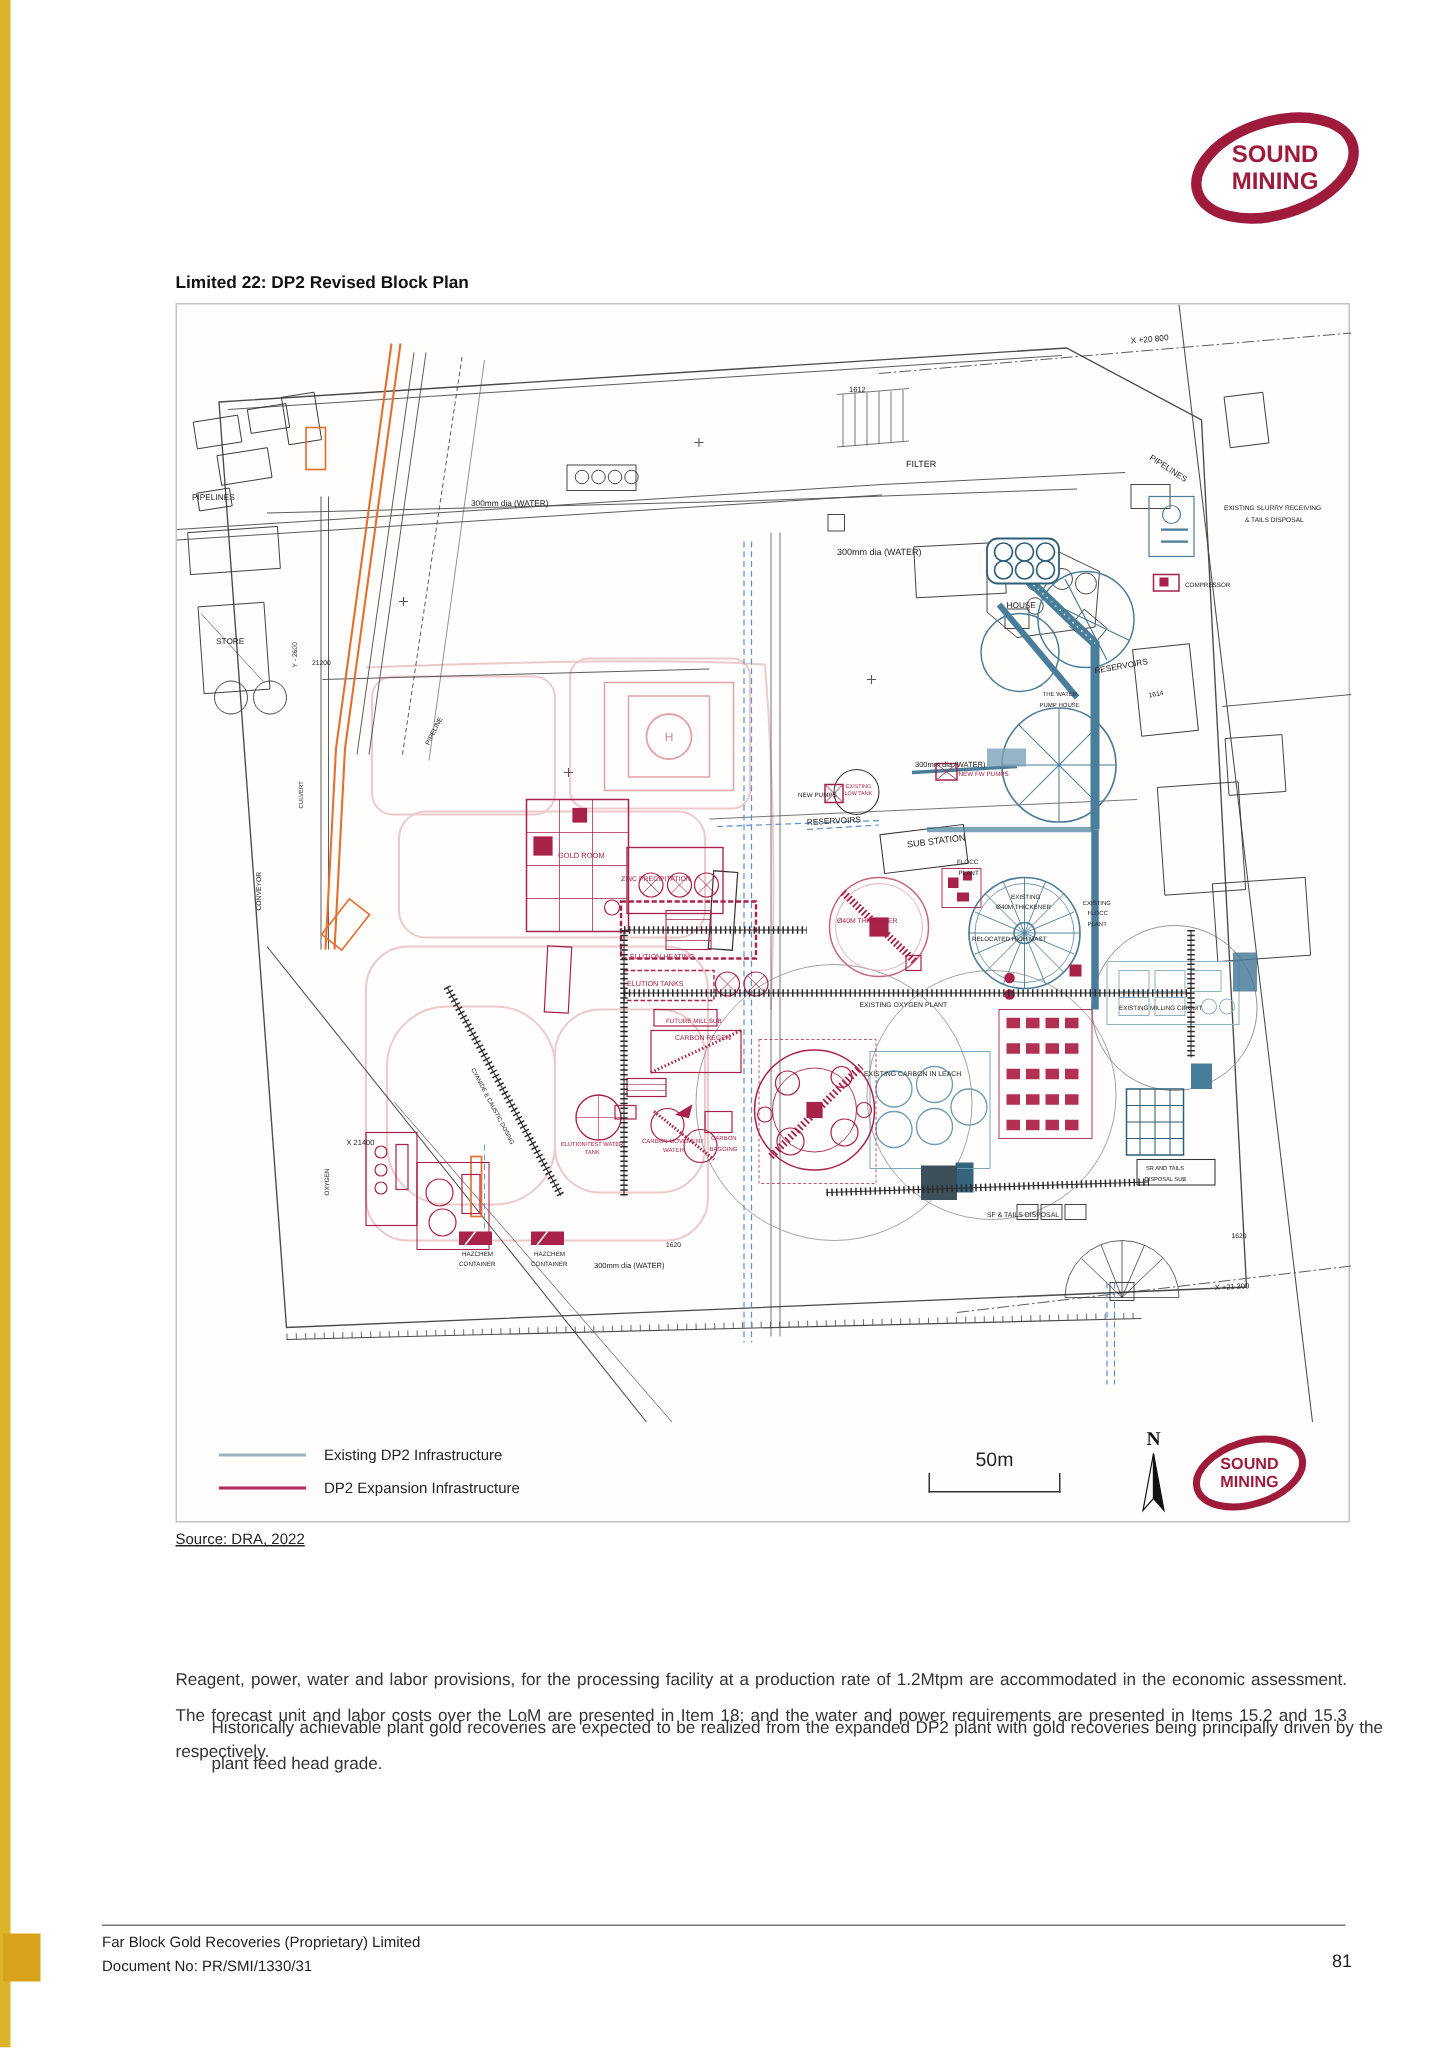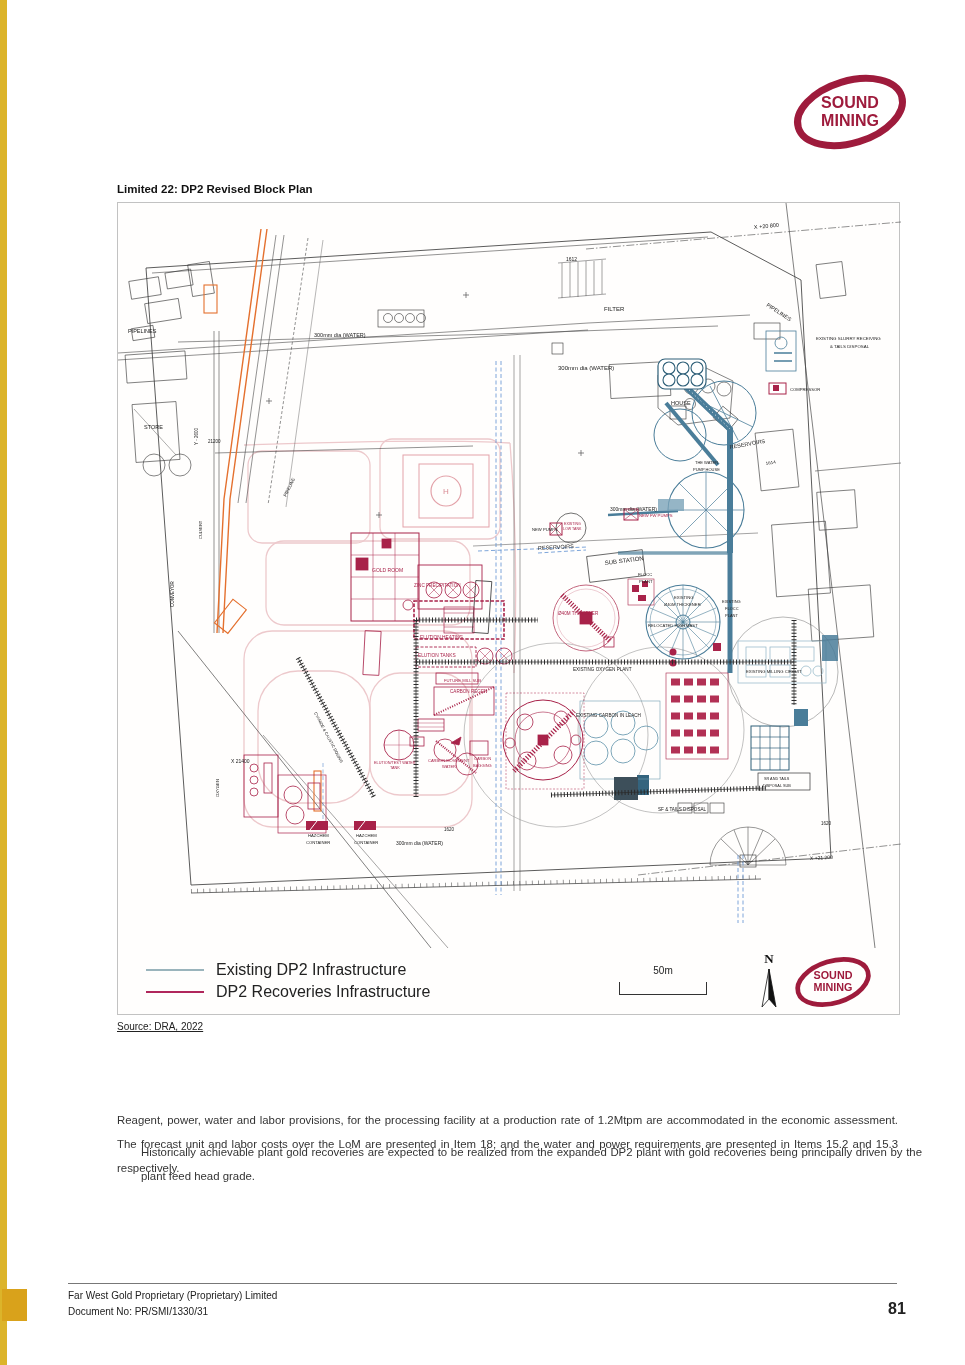--- a/index.html
+++ b/index.html
@@ -7,34 +7,34 @@
   .gold-strip { position:absolute; left:0; top:0; width:7px; height:1365px; background:#dcb42a; }
   .gold-square { position:absolute; left:2px; top:1289px; width:25px; height:32px; background:#d9a21b; }
   .top-logo { position:absolute; left:790px; top:66px; width:120px; height:92px; }
   .fig-title { position:absolute; left:117px; top:183px; font-size:11.5px; font-weight:bold; color:#111; }
   .fig-frame { position:absolute; left:117px; top:202px; width:783px; height:813px; border:1px solid #c2c2c2; background:#fffefd; }
   #plan { position:absolute; left:0; top:0; width:783px; height:745px; }
   #plan text { font-family:"Liberation Sans",sans-serif; }
   .legend { position:absolute; left:28px; top:756px; }
   .legend-row { display:flex; align-items:center; height:22px; }
   .legend-swatch { width:58px; height:2px; margin-right:12px; }
-  .legend-label { font-size:16px; color:#222; }
+  .legend-label { font-size:10px; color:#222; }
   .scalebar { position:absolute; left:501px; top:766px; width:88px; height:26px; }
   .scalebar .bar { position:absolute; left:0; bottom:0; width:88px; height:13px; border-bottom:1.3px solid #333; border-left:1.3px solid #333; border-right:1.3px solid #333; }
-  .scalebar .lab { position:absolute; left:0; right:0; top:-4px; text-align:center; font-size:10px; color:#222; }
+  .scalebar .lab { position:absolute; left:0; right:0; top:-4px; text-align:center; font-size:13px; color:#222; }
   .north { position:absolute; left:638px; top:748px; width:26px; height:58px; text-align:center; }
   .north .n { font-size:13px; font-weight:bold; font-family:"Liberation Serif",serif; color:#111; }
   .fig-logo { position:absolute; right:20px; top:748px; width:92px; height:62px; }
   .source-line { position:absolute; left:117px; top:1021px; font-size:10px; color:#222;text-decoration:underline; }
   .para { position:absolute; left:117px; width:781px; font-size:11.4px; line-height:24px; color:#333; text-align:justify; }
   #para1 { top:1108px; }
   #para2 { top:1140px;margin-left:24px; }
   .footer-rule { position:absolute; left:68px; top:1283px; width:829px; border-top:1px solid #777; }
   .footer-text { position:absolute; left:68px; top:1288px; font-size:10px; line-height:16px; color:#222; }
-  .page-num { position:absolute; left:888px; top:1300px; font-size:16px; color:#222;font-weight:bold; }
+  .page-num { position:absolute; left:888px; top:1300px; font-size:12px; color:#222; }
   .logo-text { fill:#9e1b3c; font-weight:bold; text-anchor:middle; }
 </style>
 </head>
 <body>
 
 <div class="gold-strip"></div>
 
 <svg class="top-logo" viewBox="0 0 120 92">
   <g transform="rotate(-17 60 46)">
     <ellipse cx="60" cy="46" rx="54" ry="31" fill="none" stroke="#9e1b3c" stroke-width="7"></ellipse>
@@ -395,21 +395,21 @@
       </g>
   </svg>
 
   <div class="legend">
     <div class="legend-row">
       <div class="legend-swatch" style="background: rgb(154, 180, 188);"></div>
       <div class="legend-label">Existing DP2 Infrastructure</div>
     </div>
     <div class="legend-row">
       <div class="legend-swatch" style="background: rgb(176, 39, 92);"></div>
-      <div class="legend-label">DP2 Recoveries Infrastructure</div>
+      <div class="legend-label">DP2 Expansion Infrastructure</div>
     </div>
   </div>
 
   <div class="scalebar">
     <div class="lab">50m</div>
     <div class="bar"></div>
   </div>
 
   <div class="north">
     <div class="n">N</div>
@@ -428,17 +428,17 @@
   </svg>
 </div>
 
 <div class="source-line">Source:  DRA, 2022</div>
 
 <div class="para" id="para1">Reagent, power, water and labor provisions, for the processing facility at a production rate of 1.2Mtpm are accommodated in the economic assessment. The forecast unit and labor costs over the LoM are presented in Item 18; and the water and power requirements are presented in Items 15.2 and 15.3 respectively.</div>
 <div class="para" id="para2">Historically achievable plant gold recoveries are expected to be realized from the expanded DP2 plant with gold recoveries being principally driven by the plant feed head grade.</div>
 
 <div class="footer-rule"></div>
 <div class="footer-text">
-  <div>Far West Gold Proprietary (Proprietary) Limited</div>
+  <div>Far Block Gold Recoveries (Proprietary) Limited</div>
   <div>Document No: PR/SMI/1330/31</div>
 </div>
 <div class="page-num">81</div>
 <div class="gold-square"></div>
 
 </body></html>

